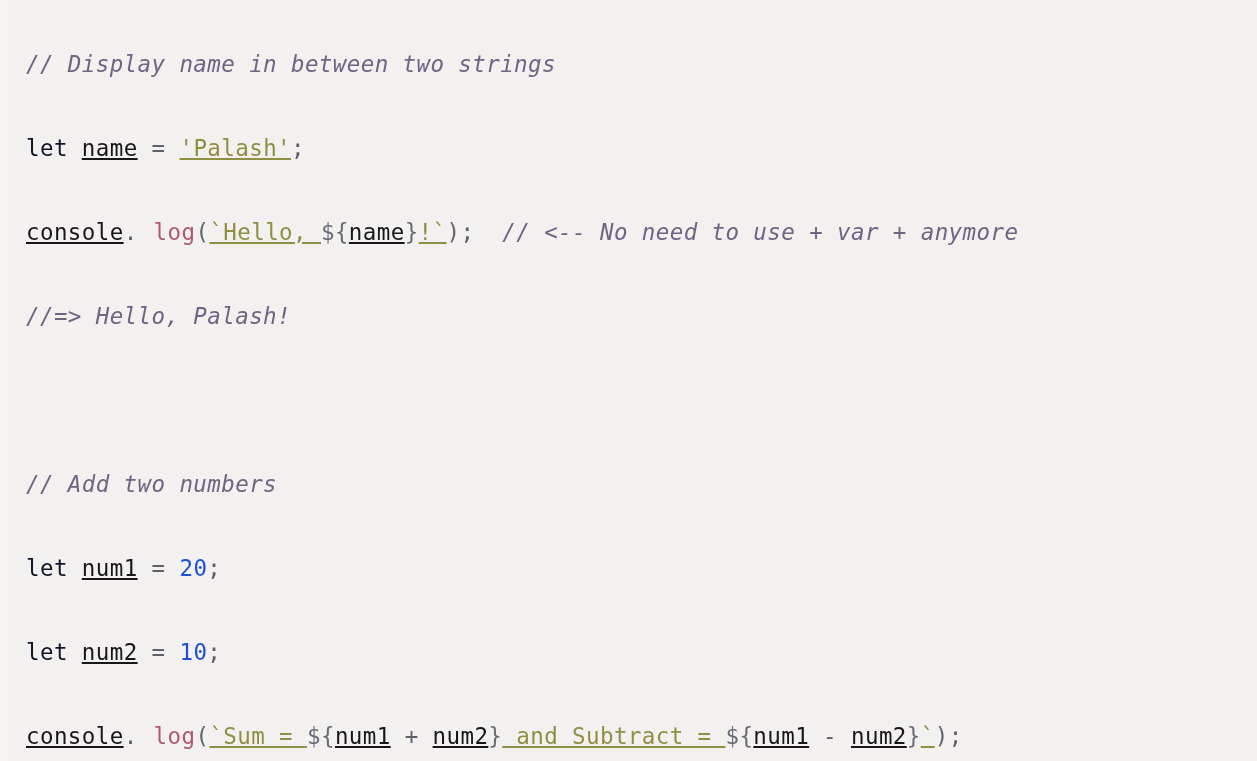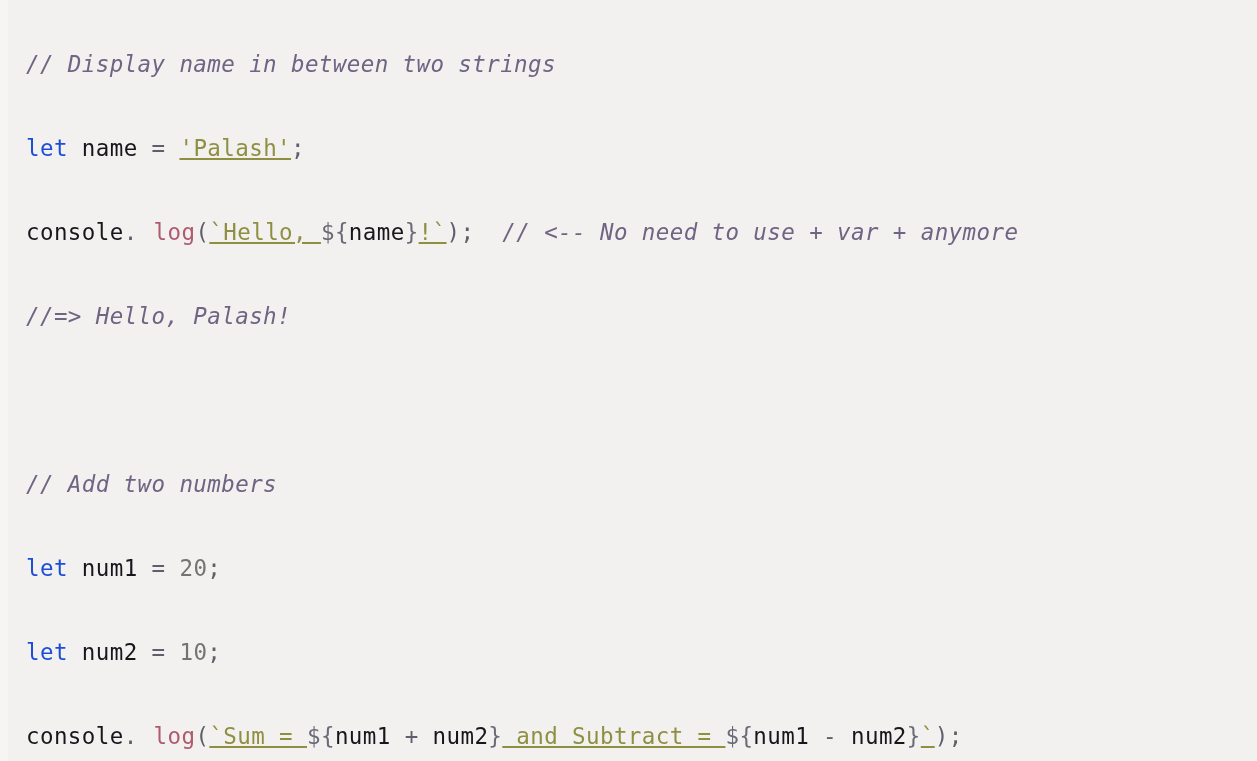--- a/index.html
+++ b/index.html
@@ -49,27 +49,27 @@
     height: 84px;
     white-space: pre;
   }
 
   .code-line.blank {
     height: 84px;
   }
 
   
   .tok-comment   { color: #6f6483; font-style: italic; }
-  .tok-keyword   { color: #1d4ed8; }
-  .tok-ident     { color: #16161c; }
+  .tok-keyword   { color: #0f172a; }
+  .tok-ident     { color: #16161c; text-decoration: underline; }
   .tok-plain     { color: #26262e; }
   .tok-punct     { color: #5f5f6b; }
   .tok-method    { color: #b05a6e; margin-left: 16px; }
   .tok-string    { color: #8f8f42; text-decoration: underline; }
-  .tok-number    { color: #737373; }
+  .tok-number    { color: #1d4ed8; }
   .tok-interp    { color: #6b6b78; }
   .tok-operator  { color: #5f5f6b; }
 </style>
 </head>
 <body>
 
 <div id="code-canvas">
   <div id="left-edge-strip"></div>
   <div id="code-block"><div class="code-line"><span class="tok-comment">// Display name in between two strings</span></div><div class="code-line"><span class="tok-keyword">let</span><span class="tok-plain"> </span><span class="tok-ident">name</span><span class="tok-plain"> </span><span class="tok-operator">=</span><span class="tok-plain"> </span><span class="tok-string">'Palash'</span><span class="tok-punct">;</span></div><div class="code-line"><span class="tok-ident">console</span><span class="tok-punct">.</span><span class="tok-method">log</span><span class="tok-punct">(</span><span class="tok-string">`Hello, </span><span class="tok-interp">${</span><span class="tok-ident">name</span><span class="tok-interp">}</span><span class="tok-string">!`</span><span class="tok-punct">);</span><span class="tok-plain">  </span><span class="tok-comment">// &lt;-- No need to use + var + anymore</span></div><div class="code-line"><span class="tok-comment">//=&gt; Hello, Palash!</span></div><div class="code-line blank"></div><div class="code-line"><span class="tok-comment">// Add two numbers</span></div><div class="code-line"><span class="tok-keyword">let</span><span class="tok-plain"> </span><span class="tok-ident">num1</span><span class="tok-plain"> </span><span class="tok-operator">=</span><span class="tok-plain"> </span><span class="tok-number">20</span><span class="tok-punct">;</span></div><div class="code-line"><span class="tok-keyword">let</span><span class="tok-plain"> </span><span class="tok-ident">num2</span><span class="tok-plain"> </span><span class="tok-operator">=</span><span class="tok-plain"> </span><span class="tok-number">10</span><span class="tok-punct">;</span></div><div class="code-line"><span class="tok-ident">console</span><span class="tok-punct">.</span><span class="tok-method">log</span><span class="tok-punct">(</span><span class="tok-string">`Sum = </span><span class="tok-interp">${</span><span class="tok-ident">num1</span><span class="tok-plain"> </span><span class="tok-operator">+</span><span class="tok-plain"> </span><span class="tok-ident">num2</span><span class="tok-interp">}</span><span class="tok-string"> and Subtract = </span><span class="tok-interp">${</span><span class="tok-ident">num1</span><span class="tok-plain"> </span><span class="tok-operator">-</span><span class="tok-plain"> </span><span class="tok-ident">num2</span><span class="tok-interp">}</span><span class="tok-string">`</span><span class="tok-punct">);</span></div></div>
 </div>

